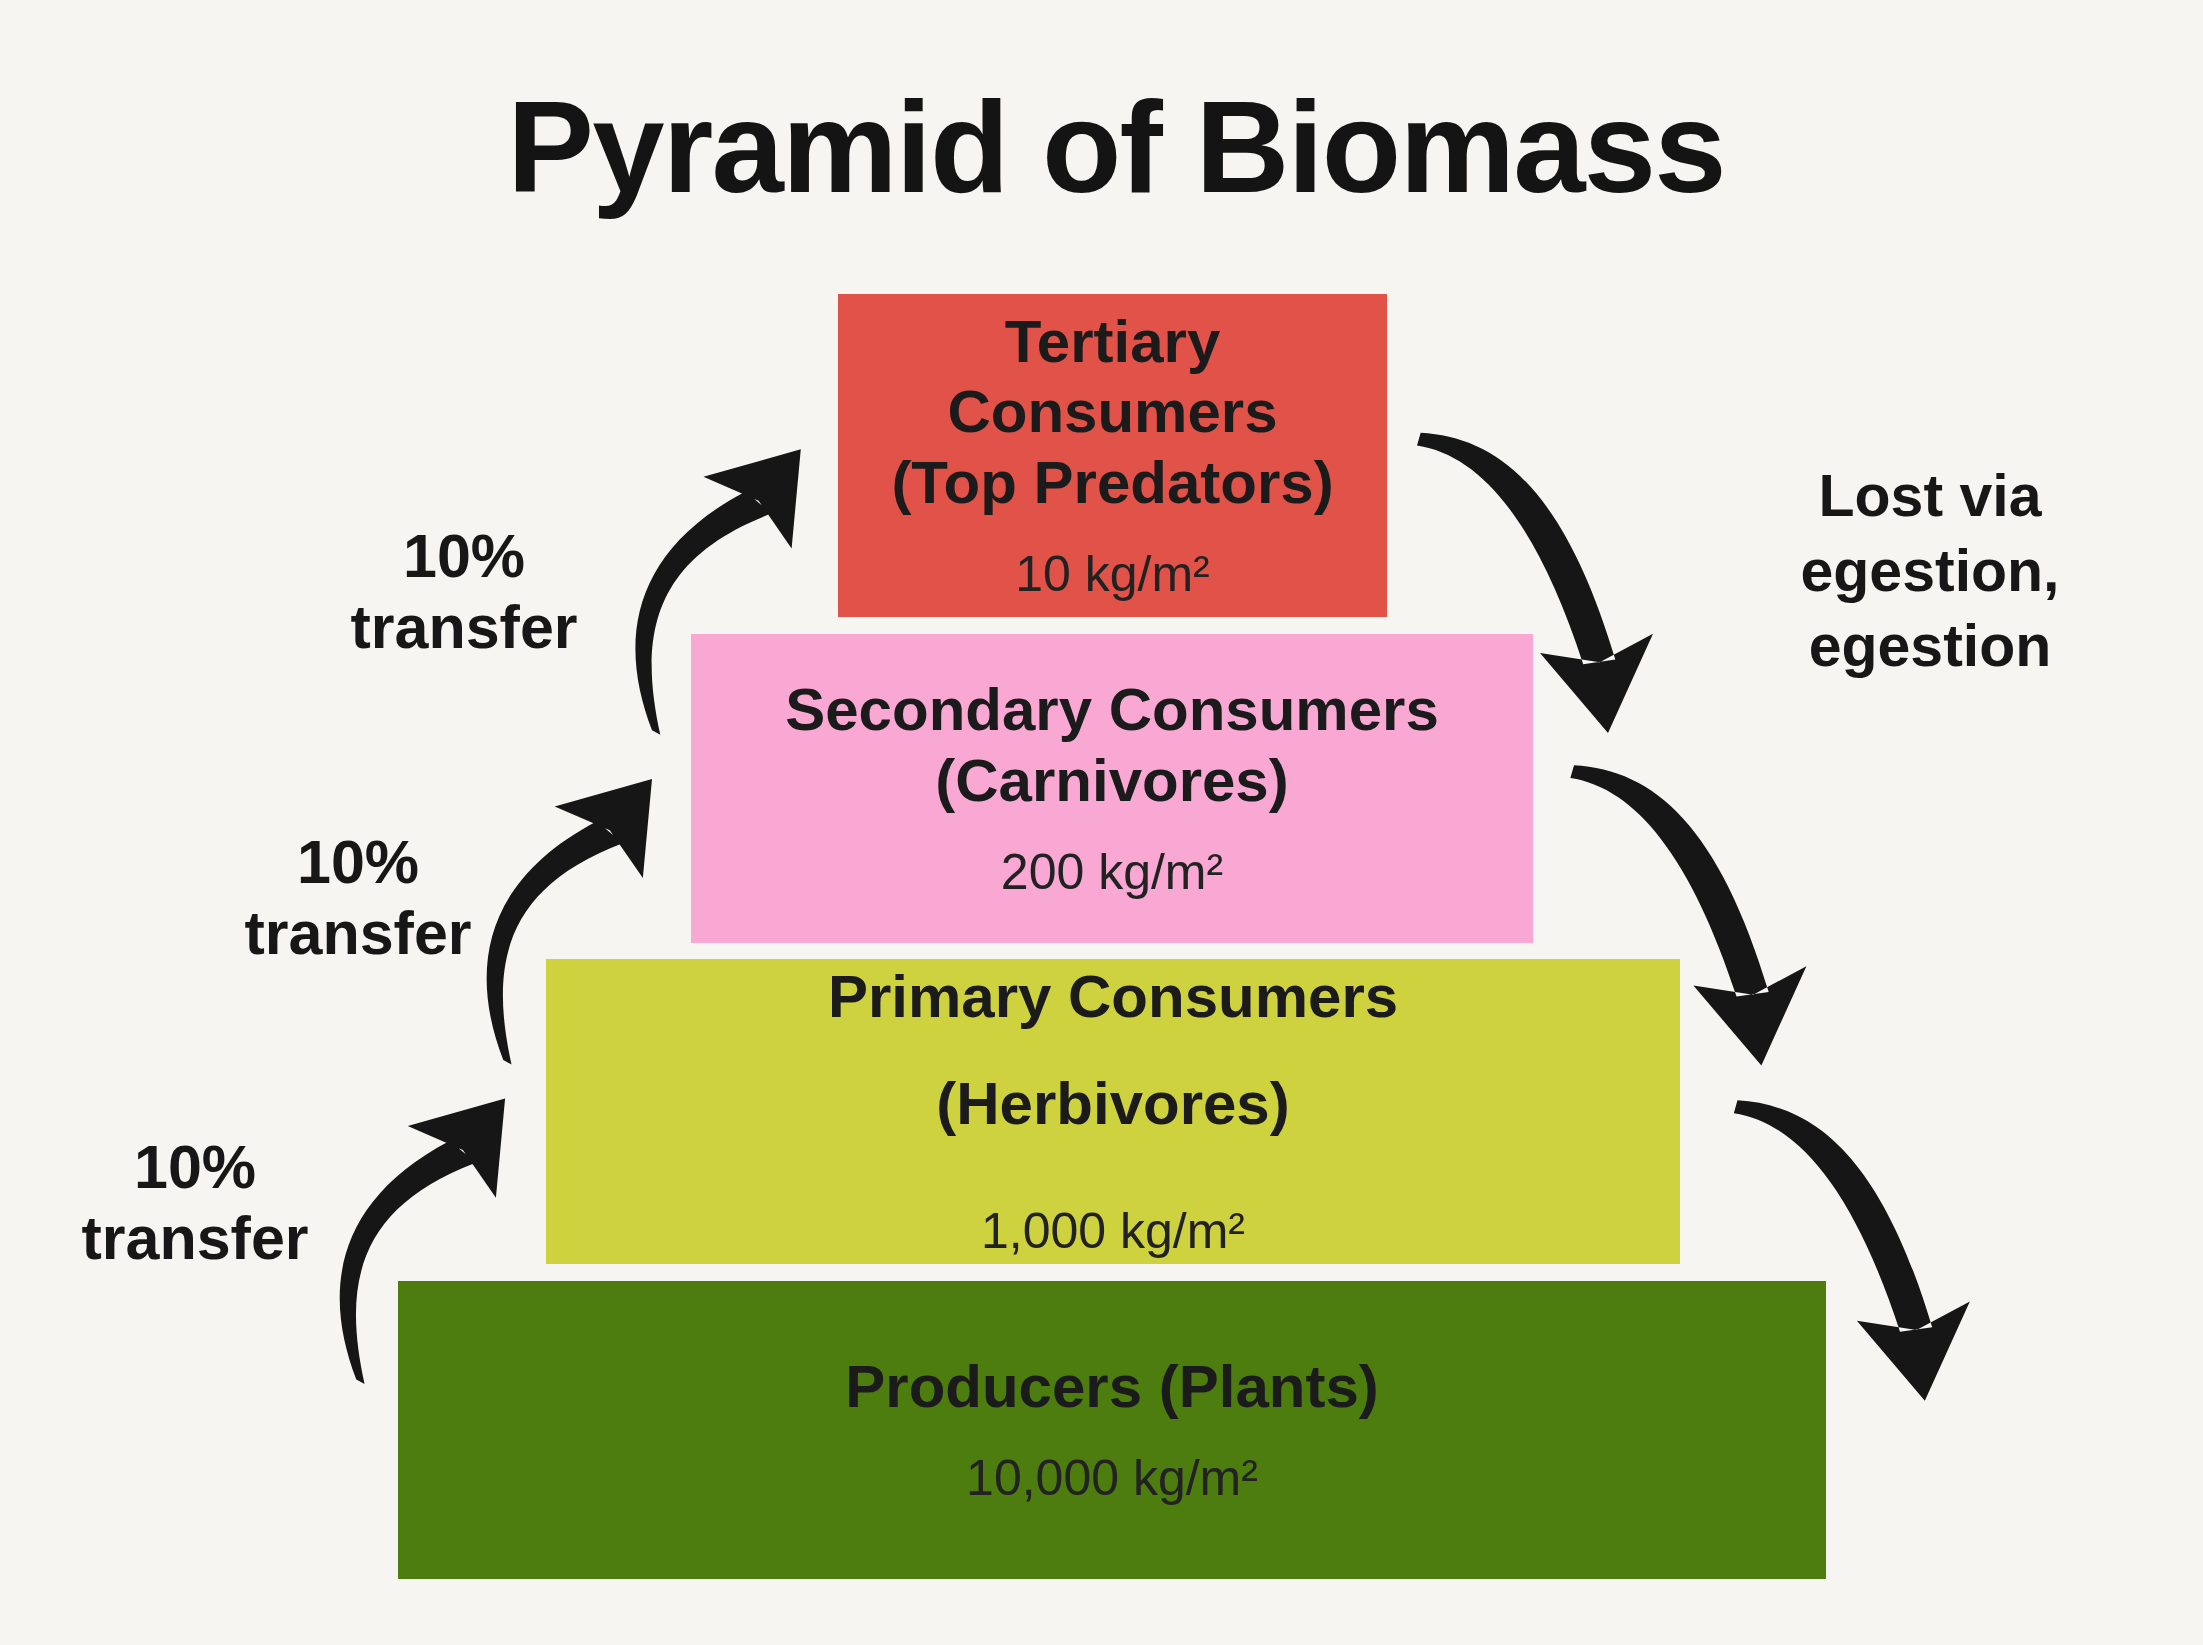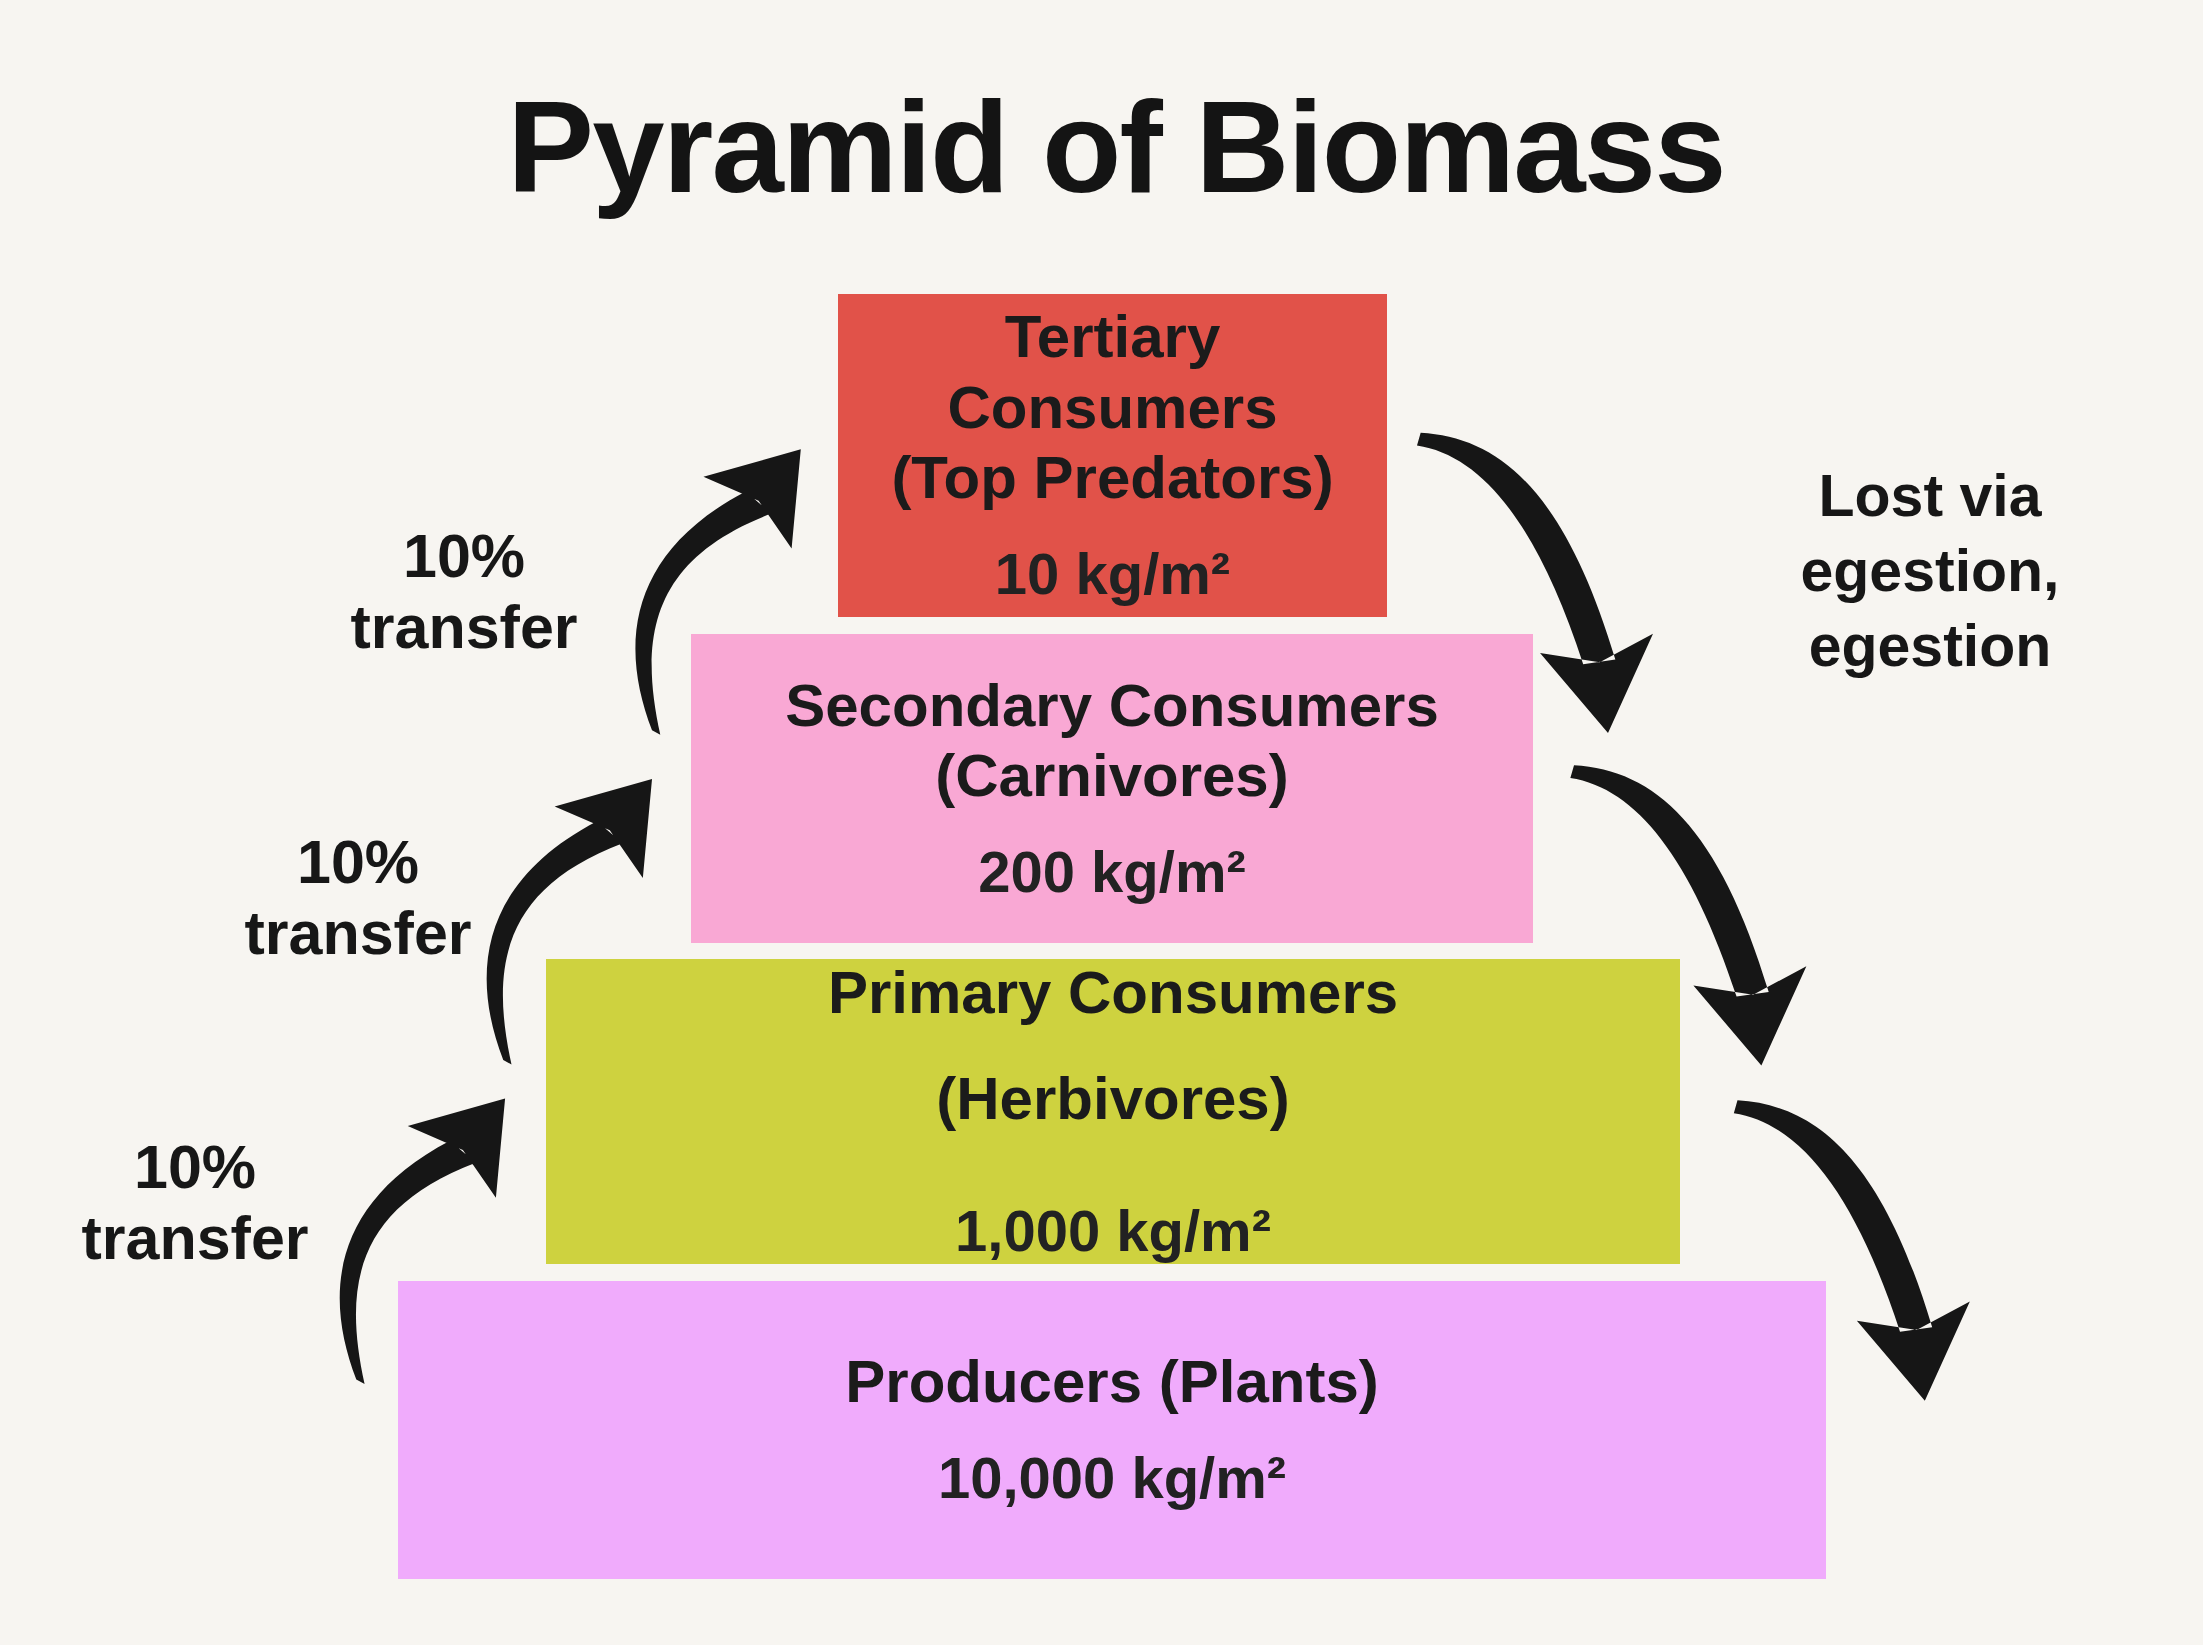--- a/index.html
+++ b/index.html
@@ -31,22 +31,22 @@
     justify-content: center;
     text-align: center;
   }
   .level .name {
     font-weight: 700;
     font-size: 60px;
     line-height: 1.17;
     color: #1b1b1b;
   }
   .level .value {
-    font-weight: 700;
-    font-size: 58px;
+    font-weight: 400;
+    font-size: 50px;
     line-height: 1.2;
     margin-top: 26px;
     color: #222;
   }
   .level-tertiary  { left: 838px;  top: 294px;  width: 549px;  height: 323px; }
   .level-secondary { left: 691px;  top: 634px;  width: 842px;  height: 309px; }
   .level-primary   { left: 546px;  top: 959px; width: 1134px; height: 305px; gap: 36px; }
   .level-producers { left: 398px;  top: 1281px; width: 1428px; height: 298px; }
   .transfer-label {
     position: absolute;
@@ -118,21 +118,21 @@
     <div class="name">(Carnivores)</div>
     <div class="value">200 kg/m²</div>
   </div>
 
   <div class="level level-primary" style="background:#ced23f;">
     <div class="name">Primary Consumers</div>
     <div class="name">(Herbivores)</div>
     <div class="value">1,000 kg/m²</div>
   </div>
 
-  <div class="level level-producers" style="background:#f0abfc;text-align:right;">
+  <div class="level level-producers" style="background:#4d7c0f;text-align:right;">
     <div class="name">Producers (Plants)</div>
     <div class="value">10,000 kg/m²</div>
   </div>
 
   <div class="transfer-label transfer-label-1">
     <div>10%</div>
     <div>transfer</div>
   </div>
 
   <div class="transfer-label transfer-label-2">

